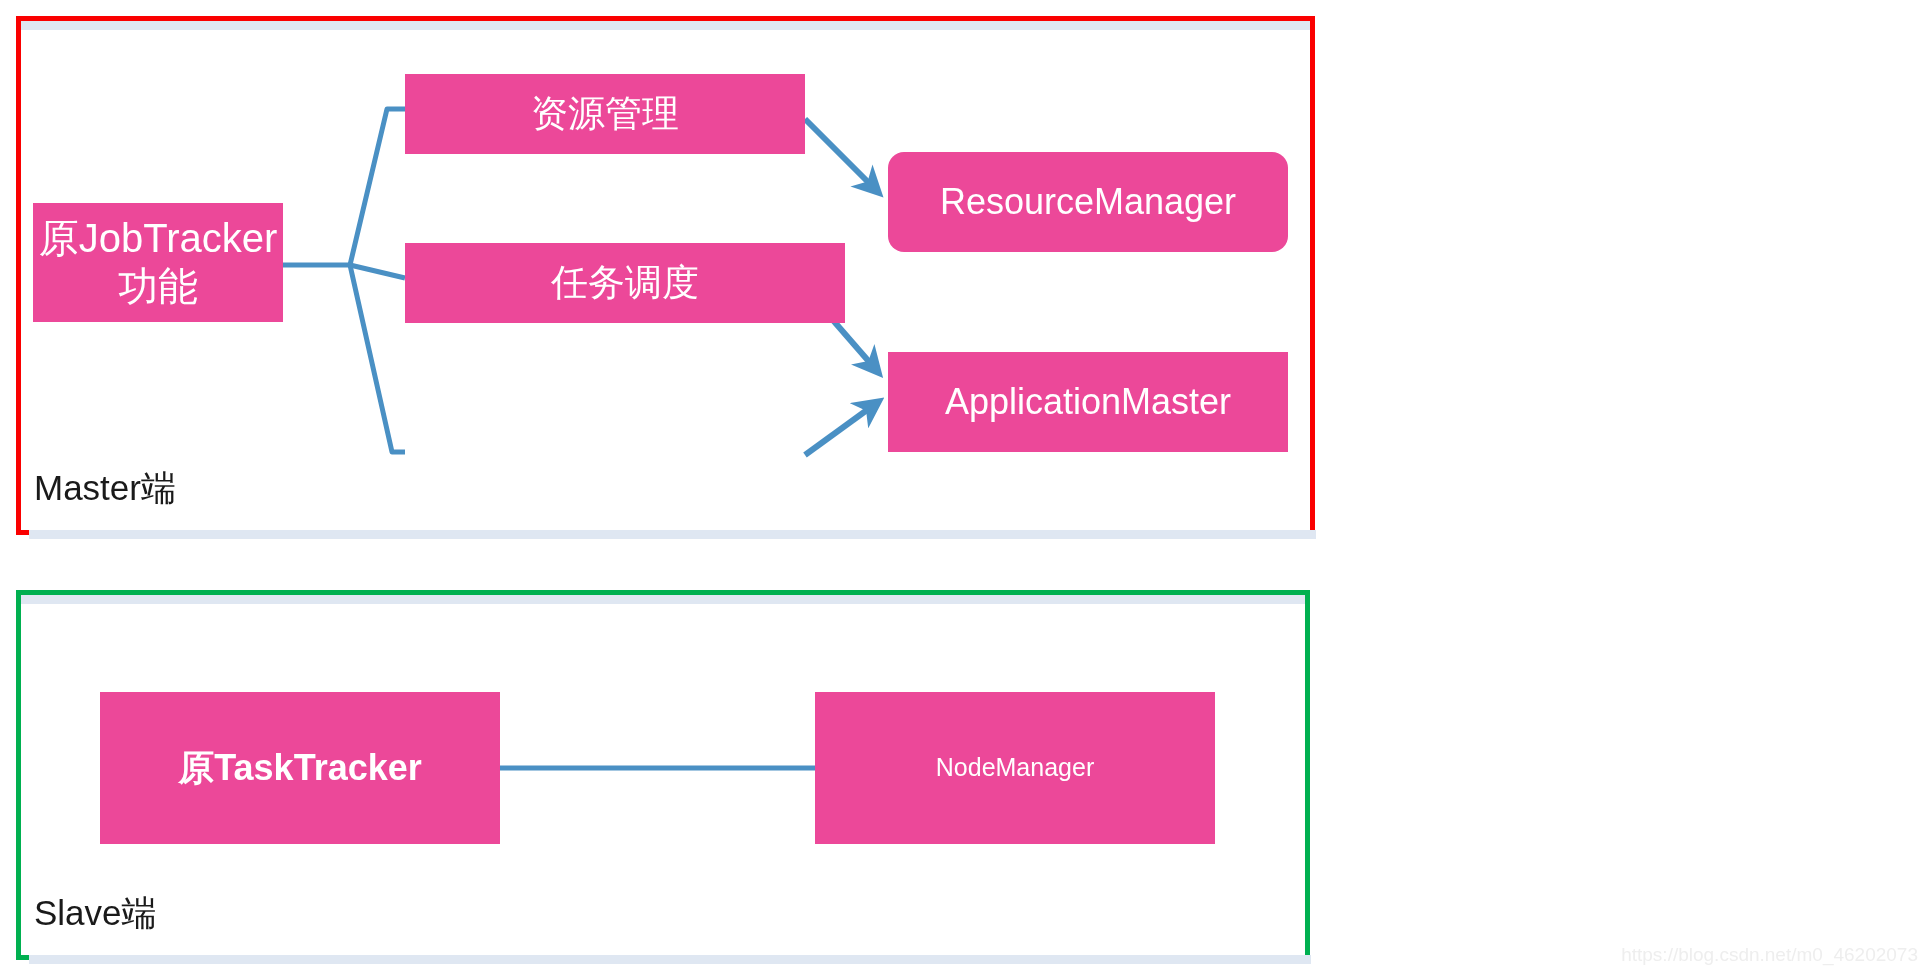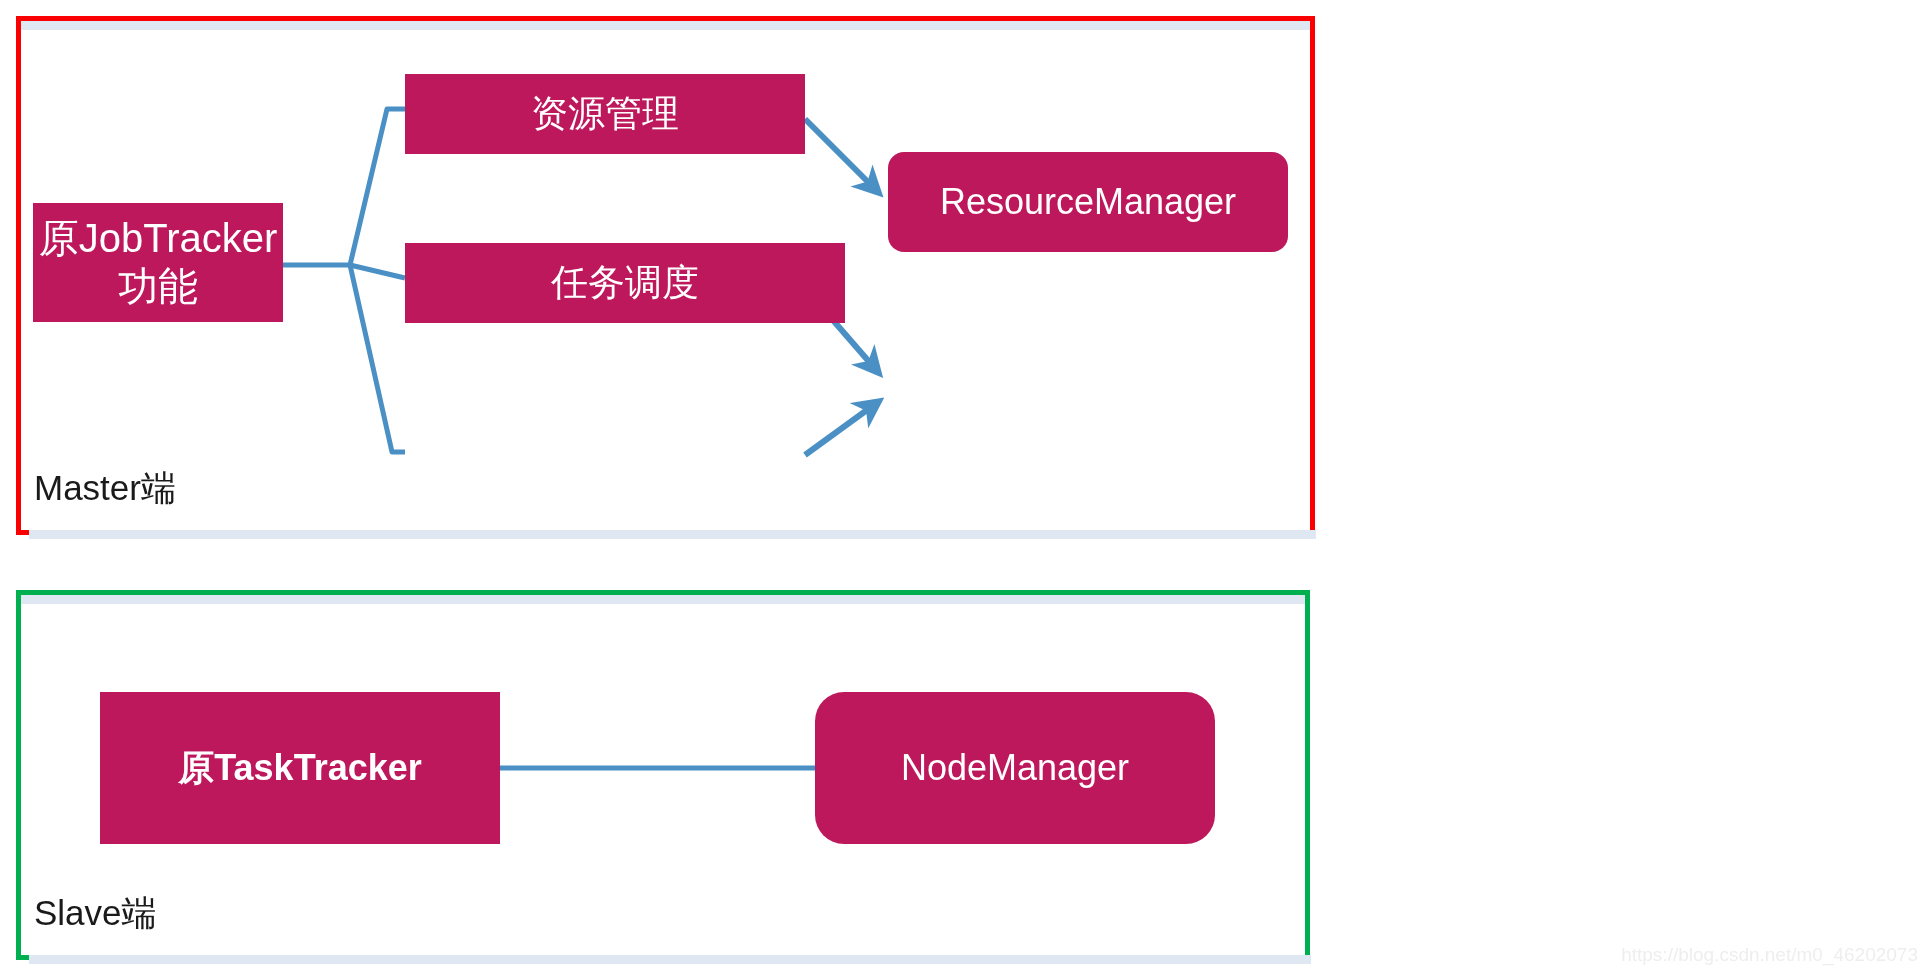--- a/index.html
+++ b/index.html
@@ -57,21 +57,21 @@
     line-height: 1;
     white-space: nowrap;
     letter-spacing: 0px;
   }
   #master-label { left: 34px; top: 470px; text-align: center; }
   #slave-label  { left: 34px; top: 895px; text-align: center; }
 
   
   .node {
     position: absolute;
-    background: #be185d;
+    background: #ec4899;
     color: #ffffff;
     display: flex;
     align-items: center;
     justify-content: center;
     text-align: center;
     box-sizing: border-box;
     line-height: 1.18;
     white-space: pre-line;
   }
   .node::after {
@@ -95,21 +95,21 @@
     z-index: -1;
   }
 
   #node-jobtracker   { left: 33px;  top: 203px; width: 250px; height: 119px; font-size: 40px; }
   #node-resource-mgmt{ left: 405px; top: 74px;  width: 400px; height: 80px;  font-size: 37px; }
   #node-task-sched   { left: 405px; top: 243px; width: 440px; height: 80px;  font-size: 37px; }
   #node-task-monitor { left: 405px; top: 413px; width: 400px; height: 80px;  font-size: 37px; }
   #node-resourcemanager { left: 888px; top: 152px; width: 400px; height: 100px; font-size: 36px; border-radius: 16px; }
   #node-applicationmaster { left: 888px; top: 352px; width: 400px; height: 100px; font-size: 36px; }
   #node-tasktracker  { left: 100px; top: 692px; width: 400px; height: 152px; font-size: 36px; font-weight: bold; }
-  #node-nodemanager  { left: 815px; top: 692px; width: 400px; height: 152px; font-size: 36px; border-radius: 29px; }
+  #node-nodemanager  { left: 815px; top: 692px; width: 400px; height: 152px; font-size: 25px; }
 
   
   #connectors {
     position: absolute;
     left: 0; top: 0;
     width: 1930px; height: 976px;
     pointer-events: none;
   }
 
   
@@ -167,20 +167,21 @@
   <div class="node" id="node-jobtracker">原JobTracker
 功能</div>
 
   <div class="node" id="node-resource-mgmt">资源管理</div>
 
   <div class="node" id="node-task-sched">任务调度</div>
 
 
   <div class="node" id="node-resourcemanager">ResourceManager</div>
 
+  <div class="node" id="node-applicationmaster">ApplicationMaster</div>
 
   <div class="node" id="node-tasktracker">原TaskTracker</div>
 
   <div class="node" id="node-nodemanager">NodeManager</div>
 
   <div id="watermark">https://blog.csdn.net/m0_46202073</div>
 
 </div>
 
 </body></html>

